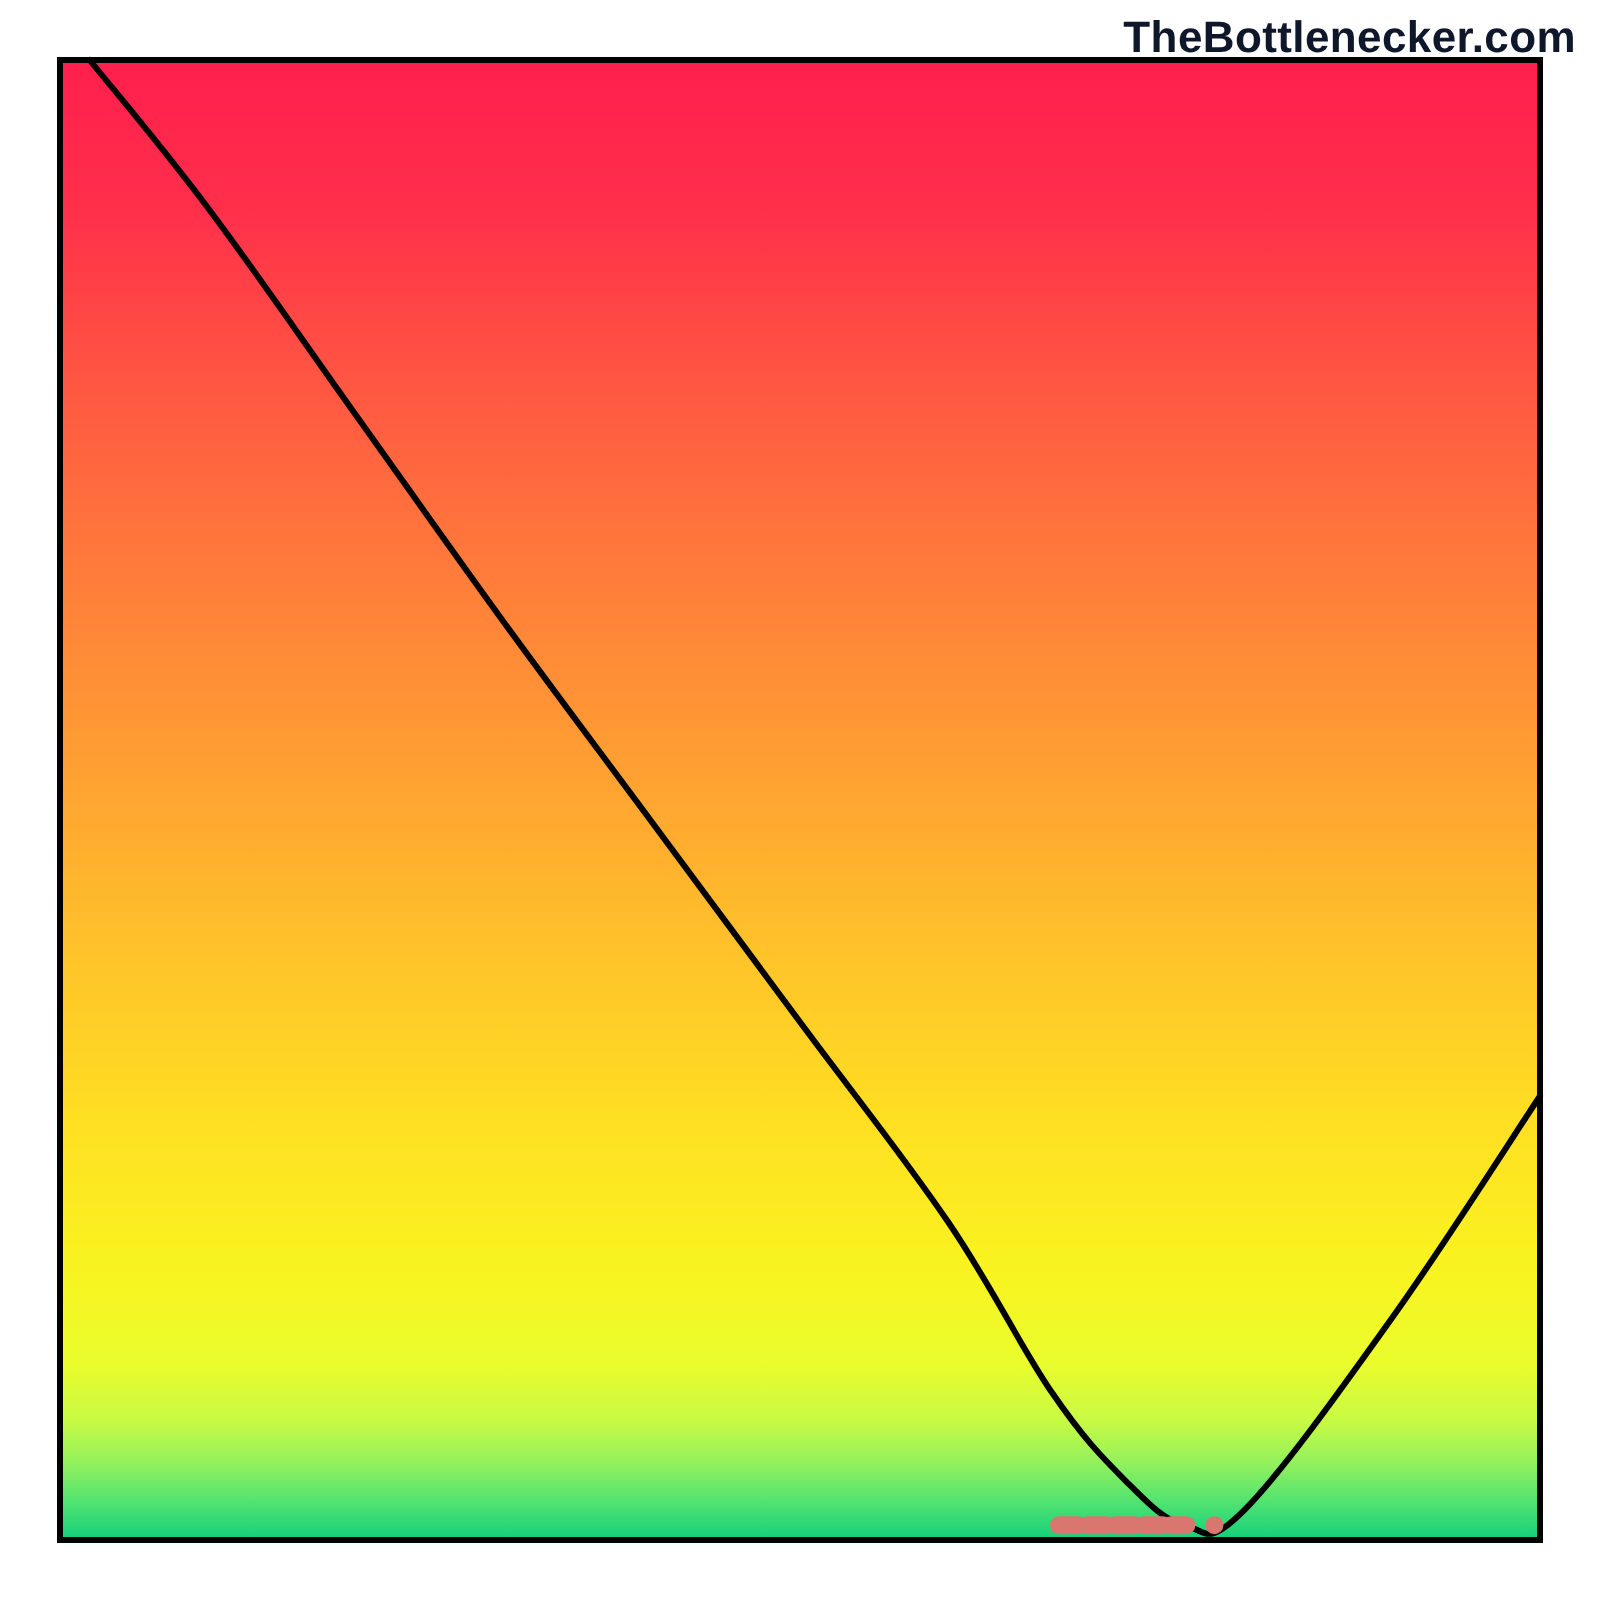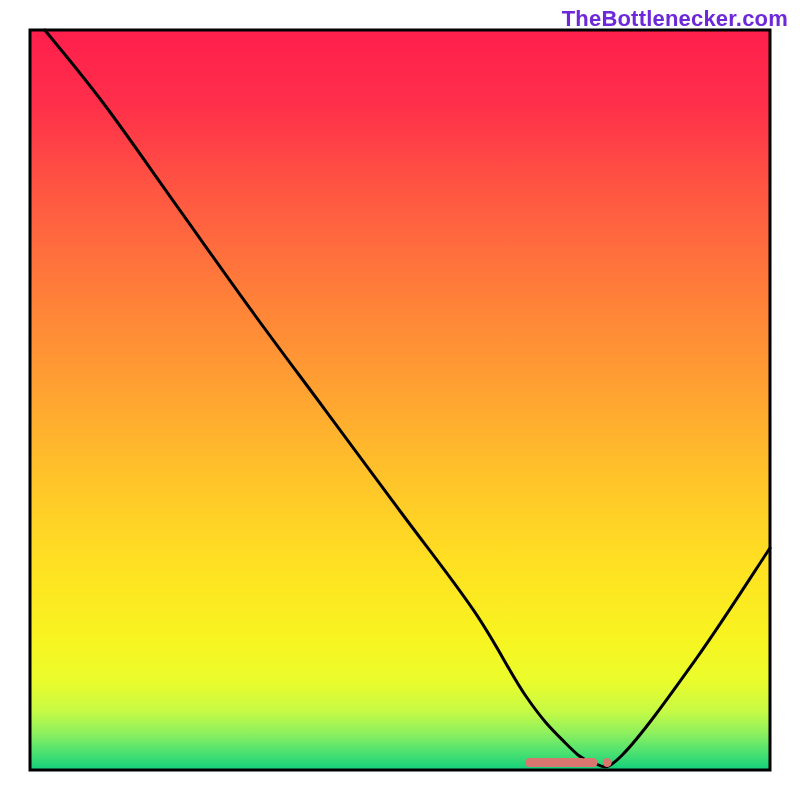--- a/index.html
+++ b/index.html
@@ -15,21 +15,21 @@
     position: relative;
     width: 800px;
     height: 800px;
   }
   .attribution {
     position: absolute;
     top: 6px;
     right: 12px;
     font-size: 22px;
     font-weight: 600;
-    color: #6d28d9;
+    color: #0f172a;
     letter-spacing: 0.2px;
     margin-left: 24px;
   }
   svg.chart {
     position: absolute;
     left: 0;
     top: 0;
   }
 </style>
 </head>

